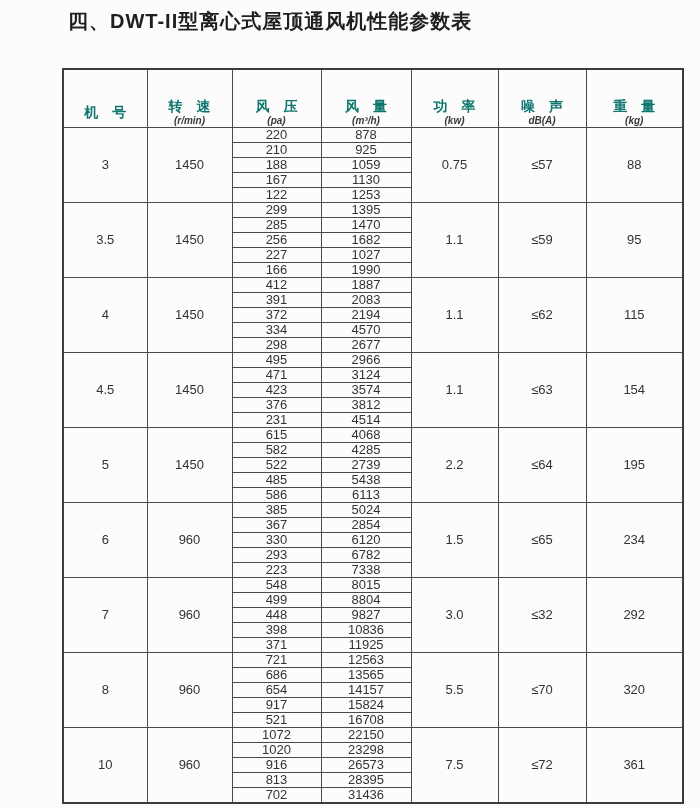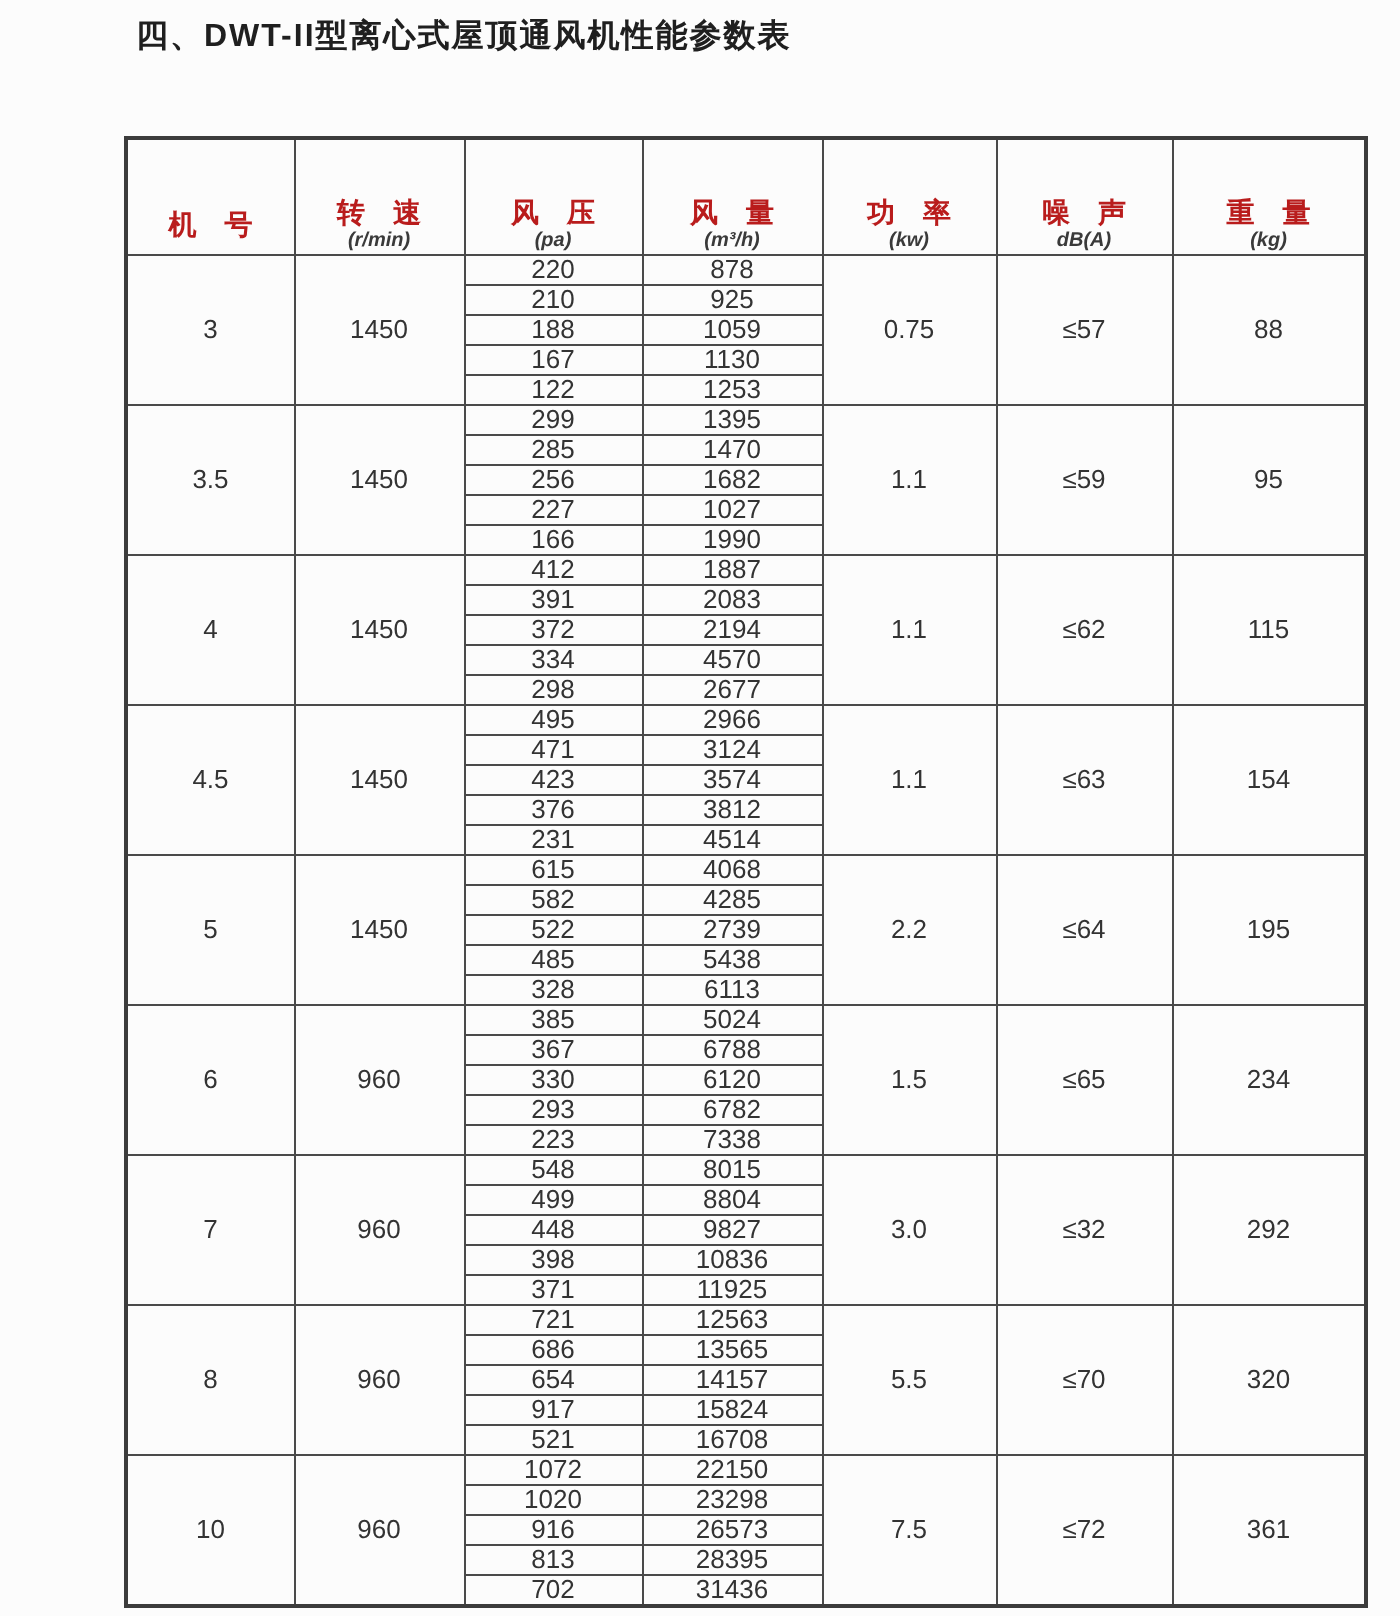--- a/index.html
+++ b/index.html
@@ -13,21 +13,21 @@
     height: 808px;
     background: #fcfcfc;
     font-family: "Liberation Sans", "DejaVu Sans", sans-serif;
     color: #2e2e2e;
     overflow: hidden;
   }
   .doc-title {
     position: absolute;
     left: 68px;
     top: 8px;
-    font-size: 16px;
+    font-size: 20px;
     font-weight: bold;
     letter-spacing: 1px;
     color: #1f1f1f;
     white-space: nowrap;
   }
   table.spec-table {
     position: absolute;
     left: 62px;
     top: 68px;
     width: 620px;
@@ -44,21 +44,21 @@
     overflow: hidden;
   }
   table.spec-table thead tr {
     height: 52px;
   }
   table.spec-table tbody tr {
     height: 15px;
   }
   .h-label {
     font-size: 14px;
-    color: #b91c1c;
+    color: #0f766e;
     line-height: 17px;
     white-space: nowrap;
     margin-top: 28px;
   }
   .h-unit {
     font-size: 10px;
     color: #3a3a3a;
     line-height: 12px;
     white-space: nowrap;
     font-style: italic;
@@ -232,35 +232,35 @@
         </tr>
         <tr>
           <td>522</td>
           <td>2739</td>
         </tr>
         <tr>
           <td>485</td>
           <td>5438</td>
         </tr>
         <tr>
-          <td>328</td>
+          <td>586</td>
           <td>6113</td>
         </tr>
         <tr>
           <td rowspan="5">6</td>
           <td rowspan="5">960</td>
           <td>385</td>
           <td>5024</td>
           <td rowspan="5">1.5</td>
           <td rowspan="5">≤65</td>
           <td rowspan="5">234</td>
         </tr>
         <tr>
           <td>367</td>
-          <td>6788</td>
+          <td>2854</td>
         </tr>
         <tr>
           <td>330</td>
           <td>6120</td>
         </tr>
         <tr>
           <td>293</td>
           <td>6782</td>
         </tr>
         <tr>

